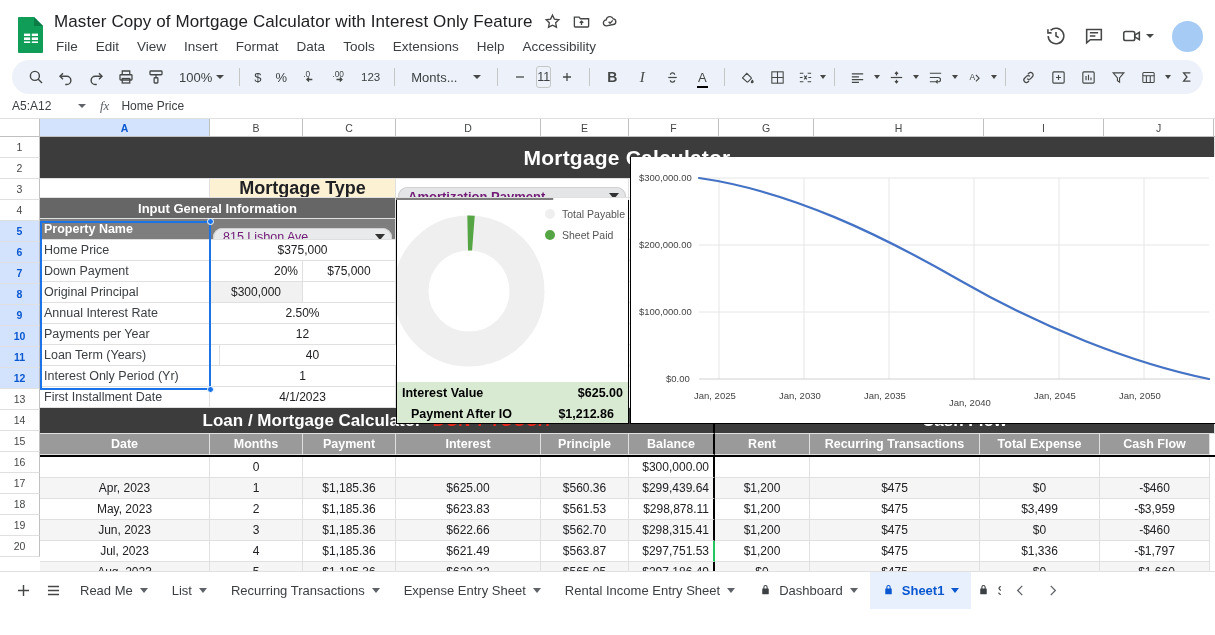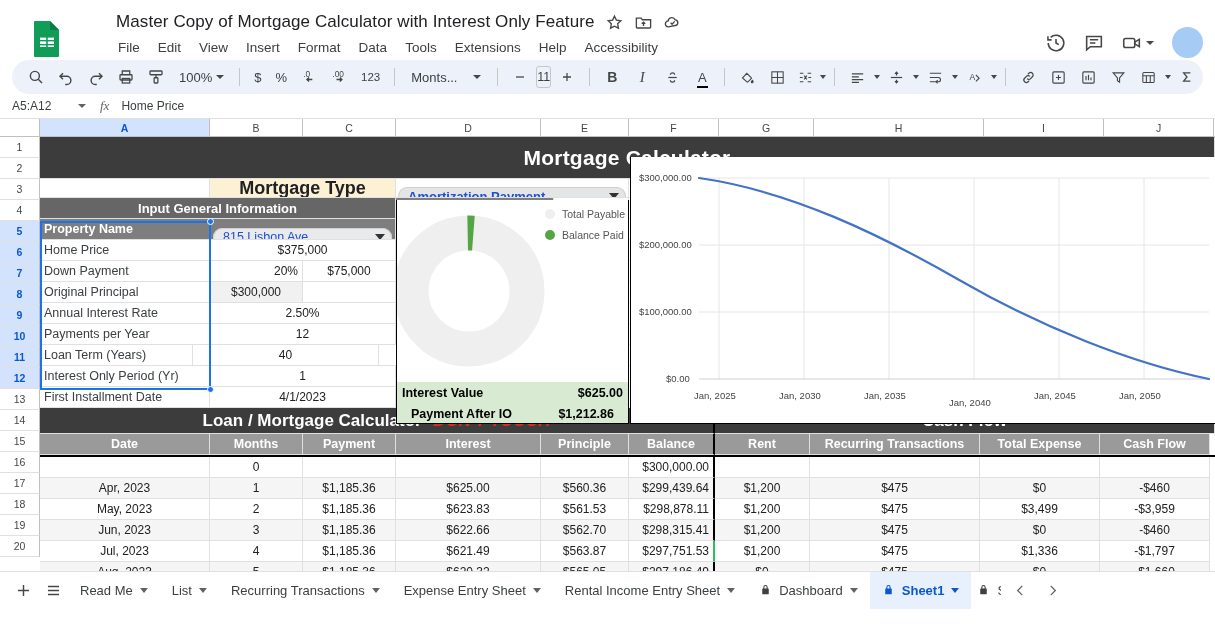--- a/index.html
+++ b/index.html
@@ -5,21 +5,21 @@
   * { box-sizing: border-box; margin: 0; padding: 0; }
   html, body {
     width: 1215px; height: 635px;
     font-family: "Liberation Sans", sans-serif;
     background: #fff;
     overflow: hidden;
     -webkit-font-smoothing: antialiased;
   }
 
   
-  .topbar { display: flex; align-items: flex-end; padding: 8px 12px 0 28px; height: 58px; position: relative; gap: 46px; }
+  .topbar { display: flex; align-items: center; padding: 8px 12px 0 12px; height: 58px; position: relative; }
   .sheets-logo { width: 30px; height: 38px; margin: 4px 8px 0 4px; flex: none; position: relative; }
   .sheets-logo svg { display: block; }
   .title-block { flex: 1; min-width: 0; }
   .title-row { display: flex; align-items: center; gap: 10px; height: 26px; }
   .doc-title { font-size: 17px; color: #202124; white-space: nowrap; letter-spacing: .1px; }
   .title-icon { width: 19px; height: 19px; color: #444746; flex: none; cursor: pointer; }
   .title-icon svg { display:block; }
   .menu-row { display: flex; gap: 14px; height: 22px; align-items: center; margin-top: 1px; }
   .menu-item { font-size: 13.5px; color: #3c4043; cursor: pointer; padding: 1px 2px; border-radius: 3px; }
   .top-right { display: flex; align-items: center; gap: 16px; padding-top: 6px; }
@@ -80,21 +80,21 @@
   .cream { background: #fdf1d4; font-weight: bold; justify-content: center; font-size: 18px; }
   .gray-head { background: #666; color: #fff; font-weight: bold; font-size: 13px; justify-content: center; }
   .label-gray { background: #7e7e7e; color: #fff; font-weight: bold; font-size: 12.5px; }
   .lbl { color: #3c4043; font-size: 12.5px; }
   .zebra { background: #f5f5f5; }
   .green-row { background: #d9ead3; font-weight: bold; font-size: 12.5px; color: #000; }
   .shade { background: #f1f1f1; }
 
   .pill {
     background: #e9eaec; border-radius: 11px; height: 19px; display: flex; align-items: center;
-    justify-content: space-between; padding: 0 7px 0 10px; font-size: 12.5px; color: #1d4ed8; width: 100%;
+    justify-content: space-between; padding: 0 7px 0 10px; font-size: 12.5px; color: #701a75; width: 100%;
     box-shadow: inset 0 0 0 1px #d0d0d0; cursor: pointer; margin-top: 16px;
   }
   .pill.bold { font-weight: bold; font-size: 13px; background: #e4e5e7; }
   .pill .cv { width:0;height:0;border-left:5px solid transparent;border-right:5px solid transparent;border-top:6px solid #333; }
 
   
   .sel-box { position: absolute; border: 2px solid #1a73e8; pointer-events: none; z-index: 6; }
   .sel-top-dash { position:absolute; left:0; right:0; top:-2px; height:2px; background: repeating-linear-gradient(90deg,#1a73e8 0 3px, transparent 3px 6px); }
   .sel-handle { position: absolute; width: 7px; height: 7px; background: #1a73e8; border-radius: 50%; border: 1px solid #fff; z-index: 7; }
 
@@ -477,21 +477,21 @@
         <div class="cell" style="width:233px;height:21px;"></div>
         <div class="cell" style="width:586px;height:21px;"></div>
       </div>
       <div class="r">
         <div class="cell lbl" style="width:170px;height:21px;">Payments per Year</div>
         <div class="cell c-center" style="width:186px;height:21px;">12</div>
         <div class="cell" style="width:233px;height:21px;"></div>
         <div class="cell" style="width:586px;height:21px;"></div>
       </div>
       <div class="r">
-        <div class="cell lbl" style="width:153px;height:21px;">Loan Term (Years)</div>
+        <div class="cell lbl" style="width:180px;height:21px;">Loan Term (Years)</div>
         <div class="cell c-center" style="width:186px;height:21px;">40</div>
         <div class="cell" style="width:233px;height:21px;"></div>
         <div class="cell" style="width:586px;height:21px;"></div>
       </div>
       <div class="r">
         <div class="cell lbl" style="width:170px;height:21px;">Interest Only Period (Yr)</div>
         <div class="cell c-center" style="width:186px;height:21px;">1</div>
         <div class="cell green-row c-center" style="width:233px;height:21px;"></div>
         <div class="cell" style="width:586px;height:21px;"></div>
       </div>
@@ -604,21 +604,21 @@
       <circle cx="72" cy="91" r="58" fill="none" stroke="#efefef" stroke-width="35"></circle>
       <circle cx="72" cy="91" r="58" fill="none" stroke="#56a544" stroke-width="35" stroke-dasharray="5.5 358" transform="rotate(-91 72 91)"></circle>
     </svg>
     <div class="legend" style="left:148px; top:6px;">
       <div class="lg-item">
         <span class="lg-dot" style="background:#efefef;"></span>
         <span>Total Payable</span>
       </div>
       <div class="lg-item" style="margin-top:5px;">
         <span class="lg-dot" style="background:#56a544;"></span>
-        <span>Balance Paid</span>
+        <span>Sheet Paid</span>
       </div>
     </div>
   </div>
 
   <div class="chart-box" style="left:396px; top:263px; width:233px; height:42px; background:#d9ead3; border-left:1px solid #000; border-right:1px solid #000; border-bottom:1px solid #000;">
     <div style="display:flex;align-items:center;height:21px;padding:0 5px;font-weight:bold;font-size:12.5px;color:#000;">
       <span>Interest Value</span>
       <span style="margin-left:auto;">$625.00</span>
     </div>
     <div style="display:flex;align-items:center;height:21px;padding:0 14px;font-weight:bold;font-size:12.5px;color:#000;">

